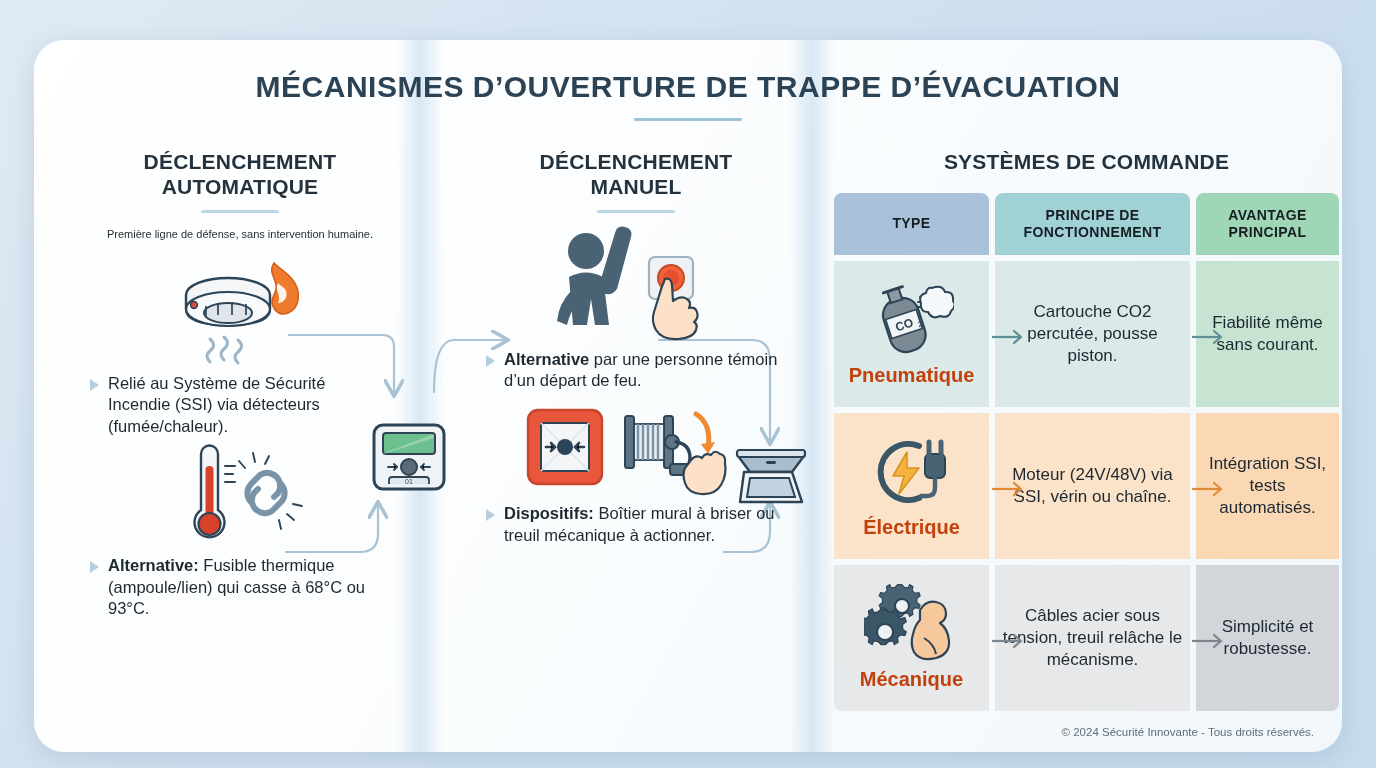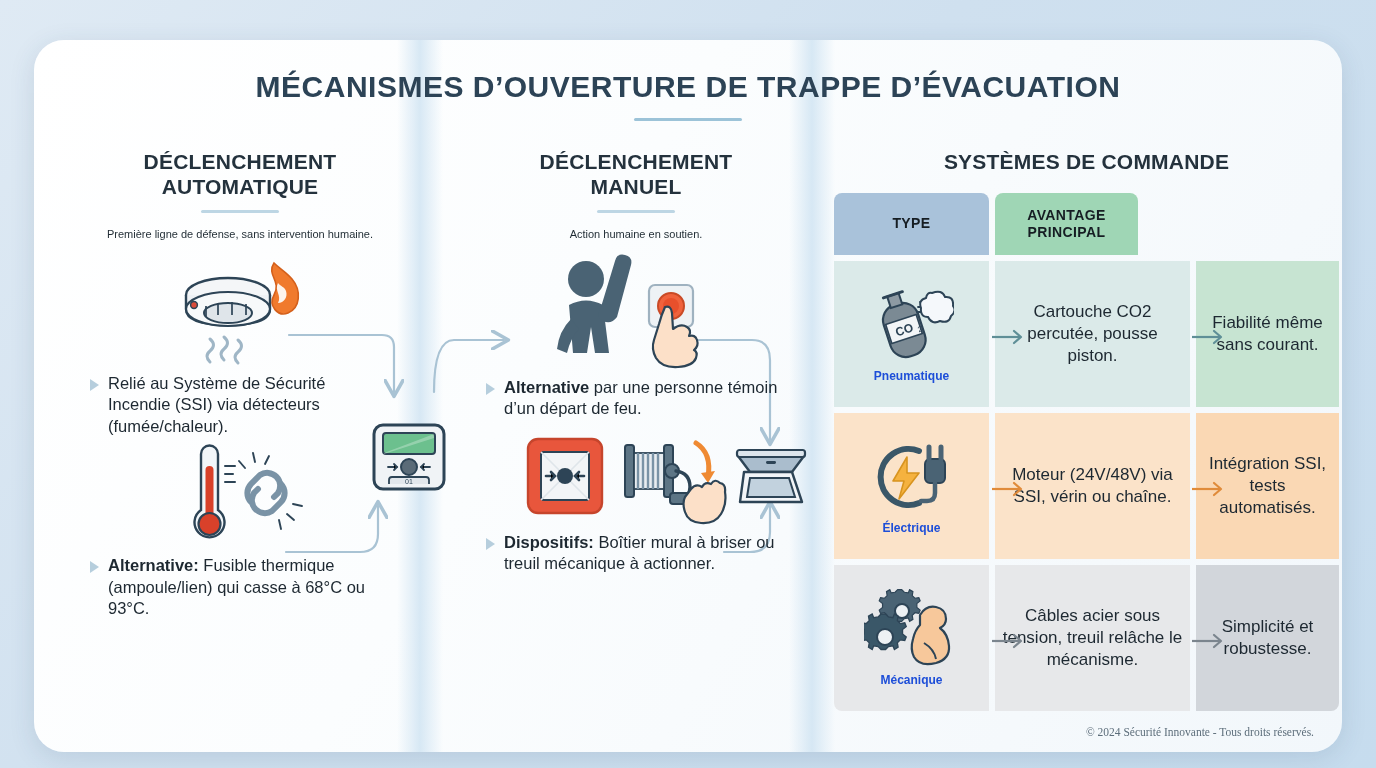--- a/index.html
+++ b/index.html
@@ -92,31 +92,31 @@
   .td.c2 { flex: 1 1 auto;  height: 146px; }
   .td.c3 { flex: 0 0 143px; height: 146px; }
   .trow.last .td.c1 { border-radius: 0 0 0 8px; }
   .trow.last .td.c3 { border-radius: 0 0 8px 0; }
 
   .td .cell-txt {
     font-size: 17px; color: #1d2831; line-height: 1.3; text-align: center;
     padding: 0 7px;
   }
   .td .type-label {
-    font-size: 12px; font-weight: bold; color: #1d4ed8; margin-top: 4px;
+    font-size: 20px; font-weight: bold; color: #c2410c; margin-top: 4px;
   }
   .chev { position: absolute; width: 46px; height: 28px; }
 
   .row-wrap { position: relative; }
   .arrow-a { position: absolute; left: 152px; top: 62px; z-index: 3; }
   .arrow-b { position: absolute; left: 352px; top: 62px; z-index: 3; }
 
   .footer {
     position: absolute; right: 28px; bottom: 14px;
-    font-size: 11.5px; color: #5d6e7b; font-family: Liberation Serif, serif;
+    font-size: 11.5px; color: #5d6e7b;
   }
 
   .flow { position: absolute; left: 0; top: 0; width: 1308px; height: 712px; pointer-events: none; }
 </style>
 </head>
 <body>
 
 <div class="page">
   <div class="card">
 
@@ -253,21 +253,20 @@
         <path d="M16,34 L13,53 h48 L55,34 Z" fill="#c2d2de" stroke="#2d4456" stroke-width="2"></path>
       </svg>
     </div>
 
     <div class="col col-mid">
       <div class="col-head">
         <div>DÉCLENCHEMENT</div>
         <div>MANUEL</div>
       </div>
       <div class="col-rule"></div>
-      <div class="col-sub">Action humaine en soutien.</div>
 
       <div class="icon-wrap" style="height:130px;margin-top:6px;">
         <svg width="190" height="126" viewBox="0 0 190 126">
 
           <circle cx="45" cy="30" r="18" fill="#4a6374"></circle>
           <path d="M28,56 q17,-9 34,0 l6,48 h-14 l-4,-26 -4,26 h-14 Z" fill="#4a6374"></path>
           <path d="M60,58 q-6,10 2,14 q8,4 14,-4 l14,-52 q2,-8 -6,-10 q-8,-2 -10,6 Z" fill="#4a6374"></path>
           <path d="M30,70 q-12,12 -14,30 l10,4 q4,-16 12,-24 Z" fill="#4a6374"></path>
 
           <rect x="108" y="36" width="44" height="42" rx="6" fill="#eef2f5" stroke="#9fb2c0" stroke-width="2.2"></rect>
@@ -327,20 +326,21 @@
           <b>Dispositifs:</b><span> Boîtier mural à briser ou treuil mécanique à actionner.</span>
         </div>
       </div>
     </div>
 
     <div class="col col-right">
       <div class="col-head">SYSTÈMES DE COMMANDE</div>
 
       <div class="tbl-head">
         <div class="th c1" style="background: rgb(169, 194, 218);">TYPE</div>
+        <div class="th c2" style="background: rgb(159, 209, 213);">PRINCIPE DE FONCTIONNEMENT</div>
         <div class="th c3" style="background: rgb(159, 214, 181);">AVANTAGE PRINCIPAL</div>
       </div>
 
       <div class="row-wrap">
         <div class="trow">
           <div class="td c1" style="background: rgb(219, 234, 233);">
             <svg width="84" height="80" viewBox="0 0 84 80">
               <g transform="rotate(-18 34 44)">
                 <rect x="16" y="18" width="36" height="54" rx="16" fill="#7b8a94" stroke="#2d4456" stroke-width="2.2"></rect>
                 <rect x="18" y="34" width="32" height="20" fill="#f2f5f7" stroke="#2d4456" stroke-width="1.6"></rect>

